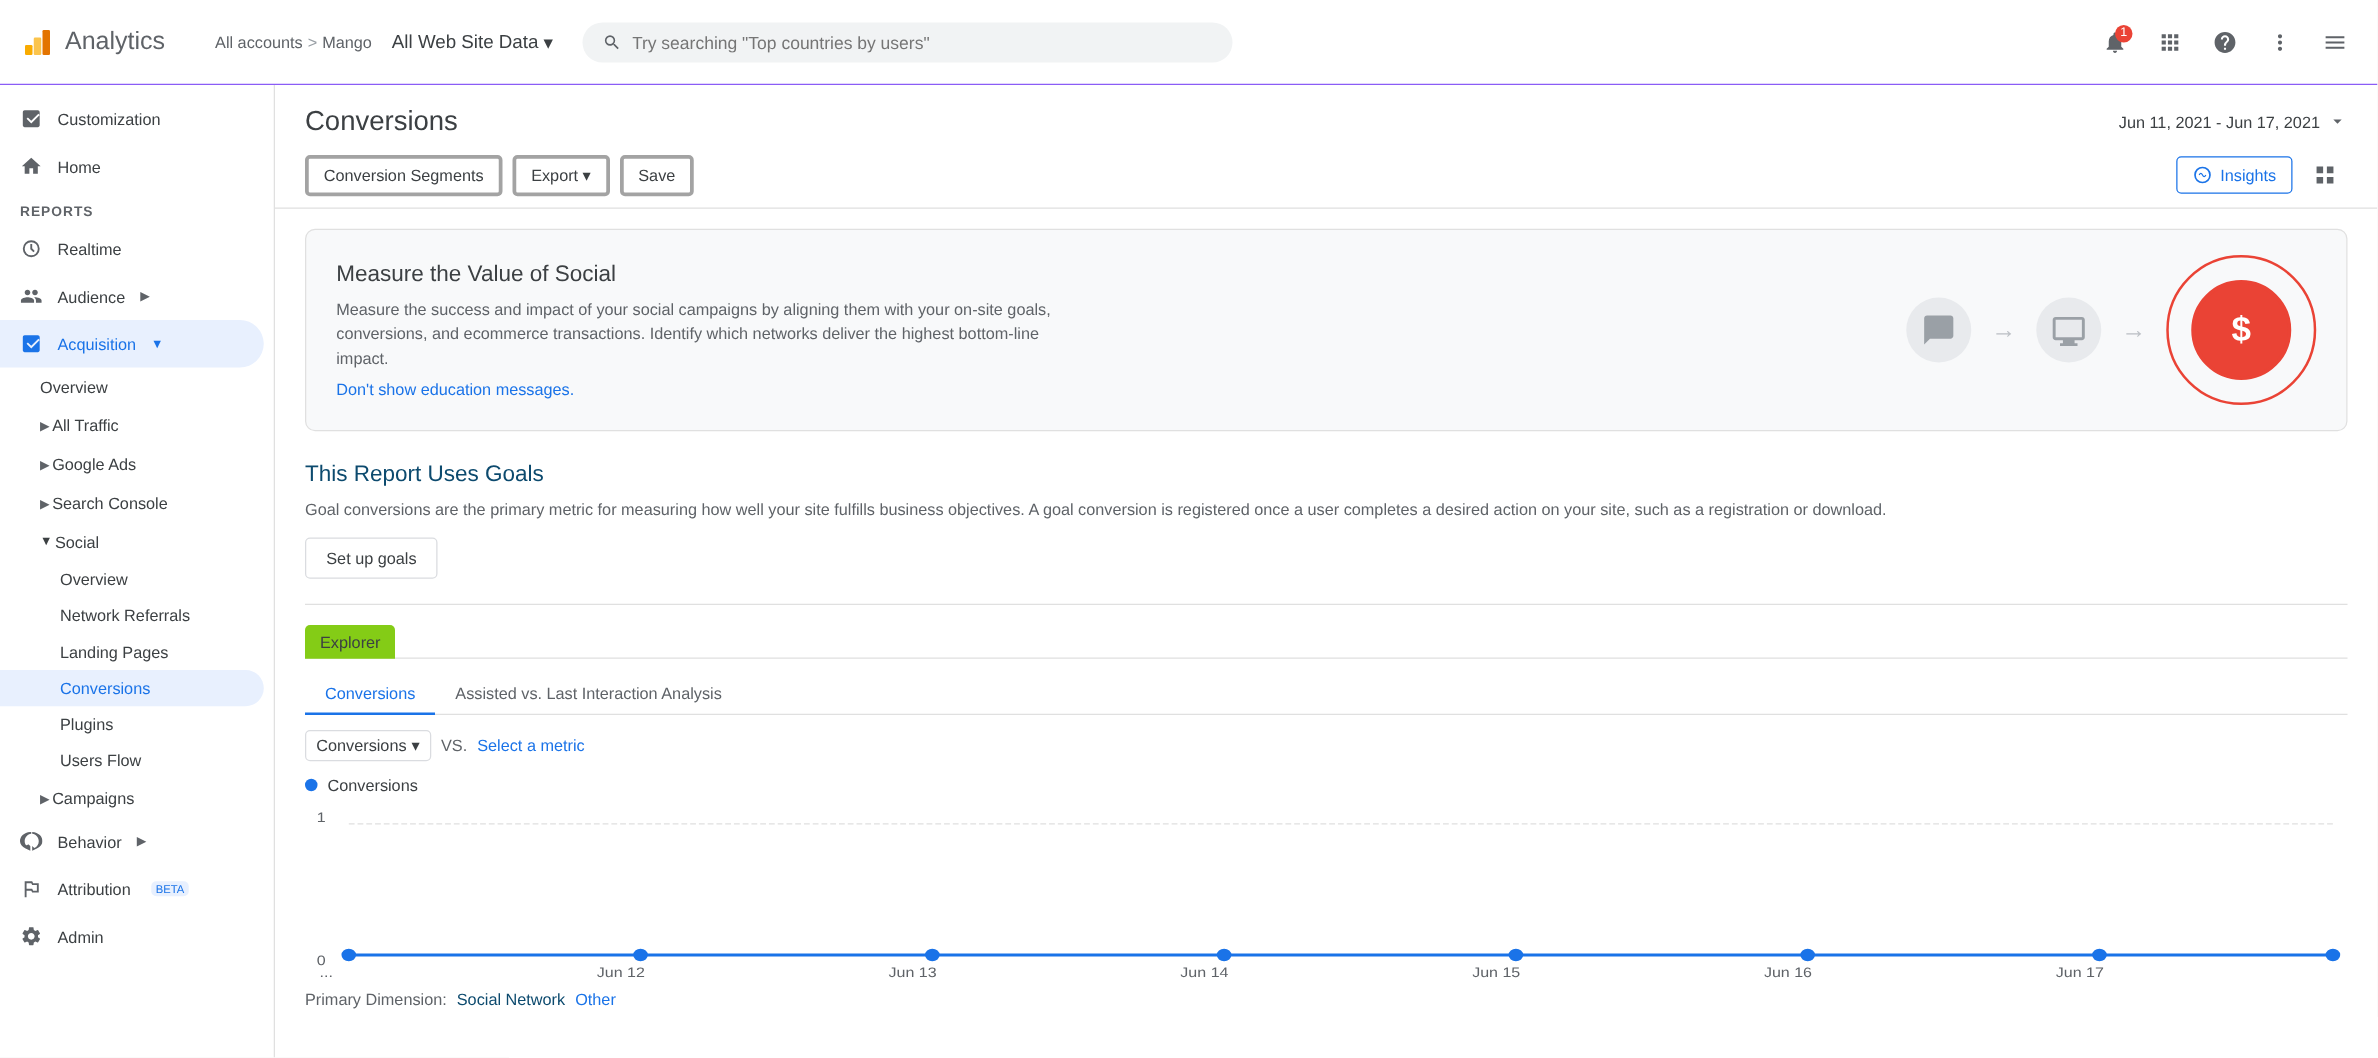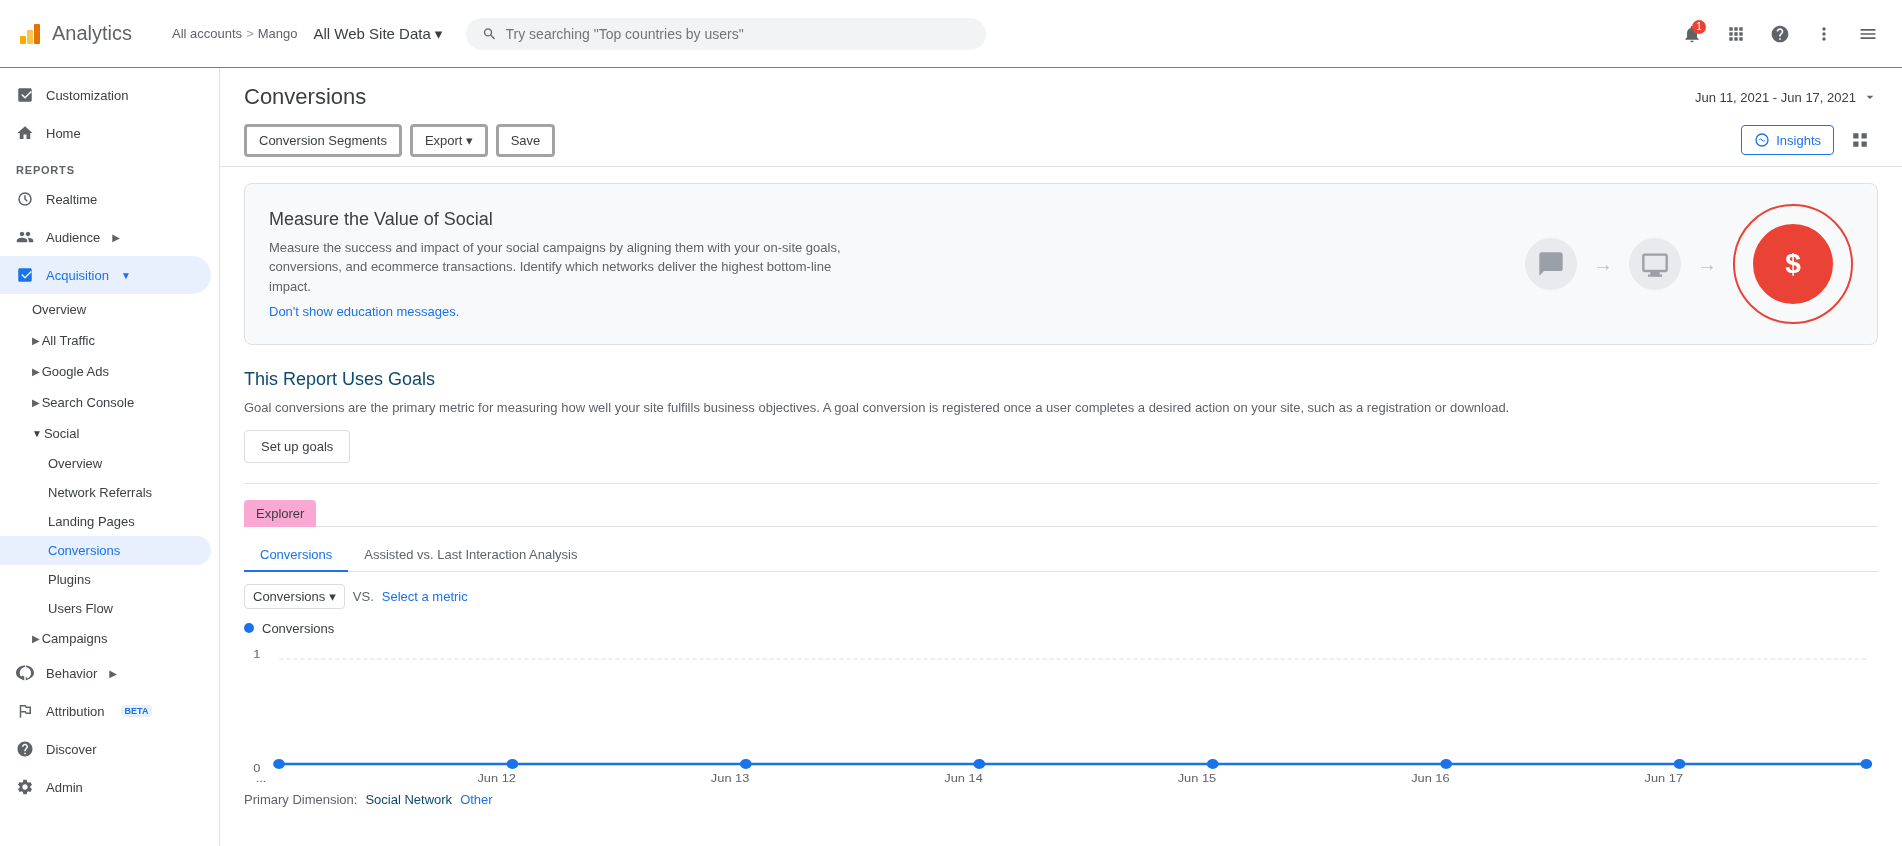--- a/index.html
+++ b/index.html
@@ -50,21 +50,21 @@
       cursor: pointer; font-size: 13px; color: #3c4043; border-radius: 0 20px 20px 0;
       margin-right: 8px;
     }
     .sidebar-sub-sub-item {
       display: flex; align-items: center; padding: 7px 16px 7px 48px;
       cursor: pointer; font-size: 13px; color: #3c4043; border-radius: 0 20px 20px 0;
       margin-right: 8px;
     }
     .sidebar-sub-sub-item.active { background: #e8f0fe; color: #1a73e8; font-weight: 500; }
     .expand-icon { font-size: 10px; color: #5f6368; margin-right: 2px; }
-    .beta-badge { font-size: 9px; background: #e8f0fe; color: #1a73e8; padding: 1px 4px; border-radius: 4px; margin-left: 4px; font-weight: 700; }
+    .beta-badge { font-size: 9px; background: #e8f0fe; color: #1a73e8; padding: 1px 4px; border-radius: 4px; margin-left: 4px; font-weight: 400; }
 
     
     .main { flex: 1; overflow-y: auto; background: #fff; }
     .main-header {
       display: flex; align-items: center; justify-content: space-between;
       padding: 16px 24px 8px; background: #fff;
     }
     .page-title { font-size: 22px; font-weight: 400; color: #3c4043; }
     .date-range { display: flex; align-items: center; gap: 6px; font-size: 13px; color: #3c4043; cursor: pointer; justify-content: space-between; }
     .date-range svg { width: 16px; height: 16px; fill: #5f6368; }
@@ -313,26 +313,20 @@
     </div>
 
     <div class="sidebar-nav-item">
       <svg width="18" height="18" viewBox="0 0 24 24">
           <path d="M14 6l-1-2H5v17h2v-7h5l1 2h7V6h-6zm4 8h-4l-1-2H7V6h5l1 2h5v6z" fill="#5f6368"></path>
         </svg>
       <span>Attribution</span>
       <span class="beta-badge">BETA</span>
     </div>
 
-    <div class="sidebar-nav-item">
-      <svg width="18" height="18" viewBox="0 0 24 24">
-          <path d="M12 2C6.48 2 2 6.48 2 12s4.48 10 10 10 10-4.48 10-10S17.52 2 12 2zm1 17h-2v-2h2v2zm2.07-7.75l-.9.92C13.45 12.9 13 13.5 13 15h-2v-.5c0-1.1.45-2.1 1.17-2.83l1.24-1.26c.37-.36.59-.86.59-1.41 0-1.1-.9-2-2-2s-2 .9-2 2H8c0-2.21 1.79-4 4-4s4 1.79 4 4c0 .88-.36 1.68-.93 2.25z" fill="#5f6368"></path>
-        </svg>
-      <span>Discover</span>
-    </div>
 
     <div class="sidebar-nav-item">
       <svg width="18" height="18" viewBox="0 0 24 24">
           <path d="M19.14,12.94c0.04-0.3,0.06-0.61,0.06-0.94c0-0.32-0.02-0.64-0.07-0.94l2.03-1.58c0.18-0.14,0.23-0.41,0.12-0.61 l-1.92-3.32c-0.12-0.22-0.37-0.29-0.59-0.22l-2.39,0.96c-0.5-0.38-1.03-0.7-1.62-0.94L14.4,2.81c-0.04-0.24-0.24-0.41-0.48-0.41 h-3.84c-0.24,0-0.43,0.17-0.47,0.41L9.25,5.35C8.66,5.59,8.12,5.92,7.63,6.29L5.24,5.33c-0.22-0.08-0.47,0-0.59,0.22L2.74,8.87 C2.62,9.08,2.66,9.34,2.86,9.48l2.03,1.58C4.84,11.36,4.8,11.69,4.8,12s0.02,0.64,0.07,0.94l-2.03,1.58 c-0.18,0.14-0.23,0.41-0.12,0.61l1.92,3.32c0.12,0.22,0.37,0.29,0.59,0.22l2.39-0.96c0.5,0.38,1.03,0.7,1.62,0.94l0.36,2.54 c0.05,0.24,0.24,0.41,0.48,0.41h3.84c0.24,0,0.44-0.17,0.47-0.41l0.36-2.54c0.59-0.24,1.13-0.56,1.62-0.94l2.39,0.96 c0.22,0.08,0.47,0,0.59-0.22l1.92-3.32c0.12-0.22,0.07-0.47-0.12-0.61L19.14,12.94z M12,15.6c-1.98,0-3.6-1.62-3.6-3.6 s1.62-3.6,3.6-3.6s3.6,1.62,3.6,3.6S13.98,15.6,12,15.6z" fill="#5f6368"></path>
         </svg>
       <span>Admin</span>
     </div>
   </nav>
 
   <div class="main">
@@ -398,21 +392,21 @@
       <div class="goals-section">
         <h3>This Report Uses Goals</h3>
         <p>Goal conversions are the primary metric for measuring how well your site fulfills business objectives. A goal conversion is registered once a user completes a desired action on your site, such as a registration or download.</p>
         <button class="setup-btn">Set up goals</button>
       </div>
 
       <div class="divider"></div>
 
 
       <div style="border-bottom: 1px solid #e0e0e0; margin-bottom: 12px;">
-        <div style="display:inline-block; padding: 6px 12px; background:#f9a8d4; border-radius: 4px 4px 0 0; font-size:13px; color:#3c4043; font-weight:500; margin-bottom:-1px;">Explorer</div>
+        <div style="display:inline-block; padding: 6px 12px; background:#84cc16; border-radius: 4px 4px 0 0; font-size:13px; color:#3c4043; font-weight:500; margin-bottom:-1px;">Explorer</div>
       </div>
 
       <div class="explorer-tabs">
         <div class="explorer-tab active">
           <span>Conversions</span>
         </div>
         <div class="explorer-tab">
           <span>Assisted vs. Last Interaction Analysis</span>
         </div>
       </div>

